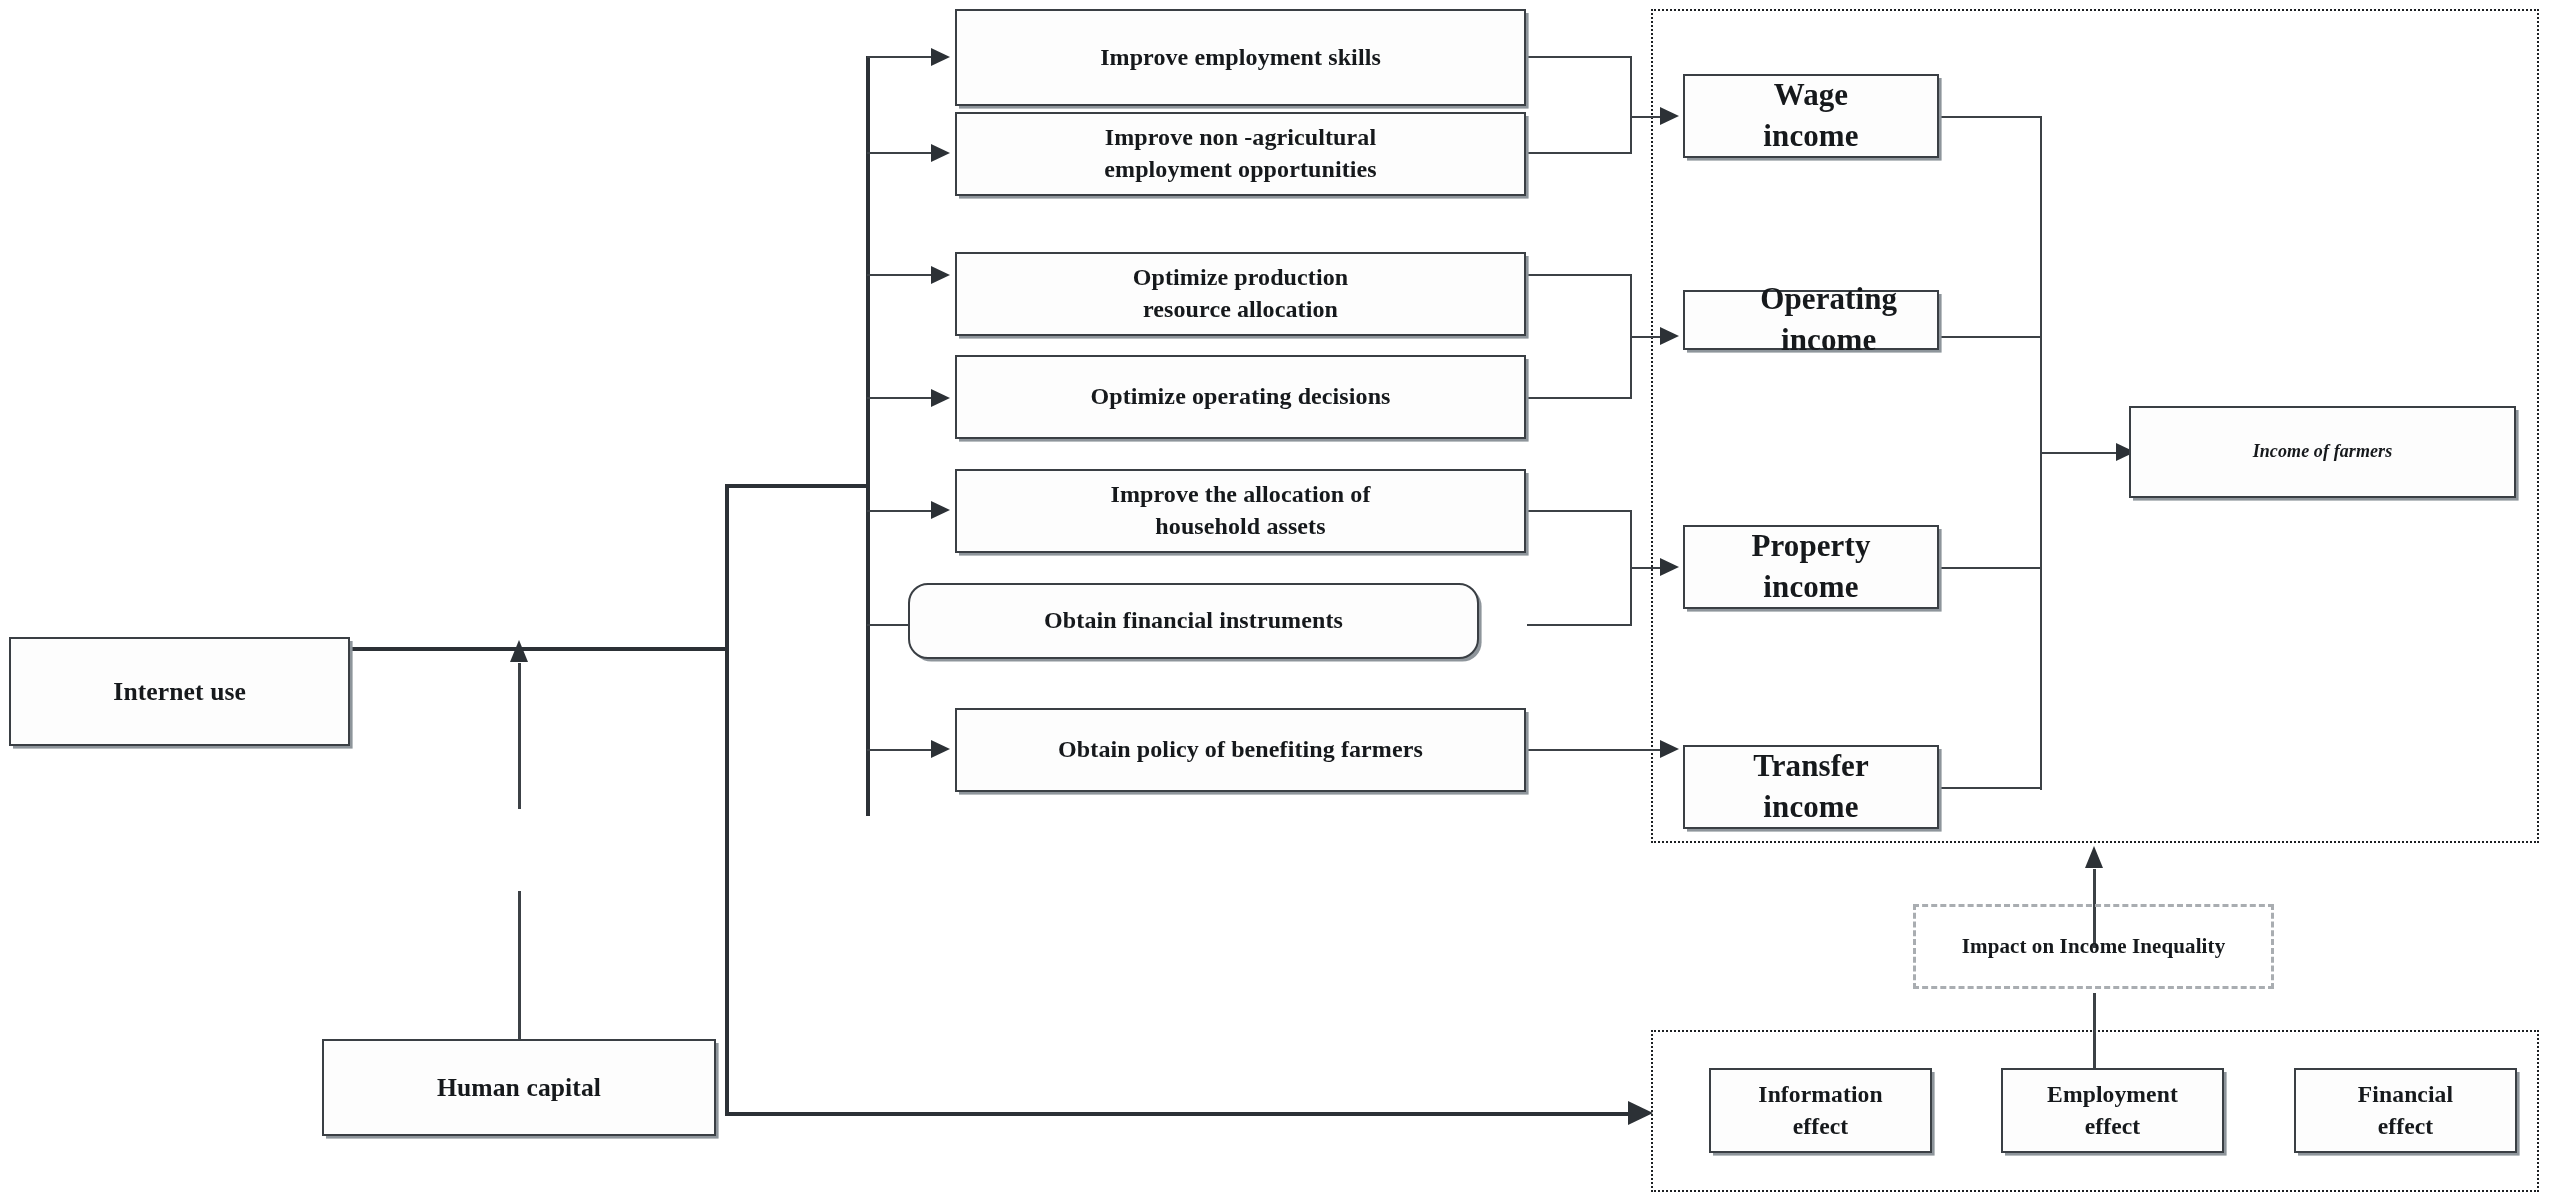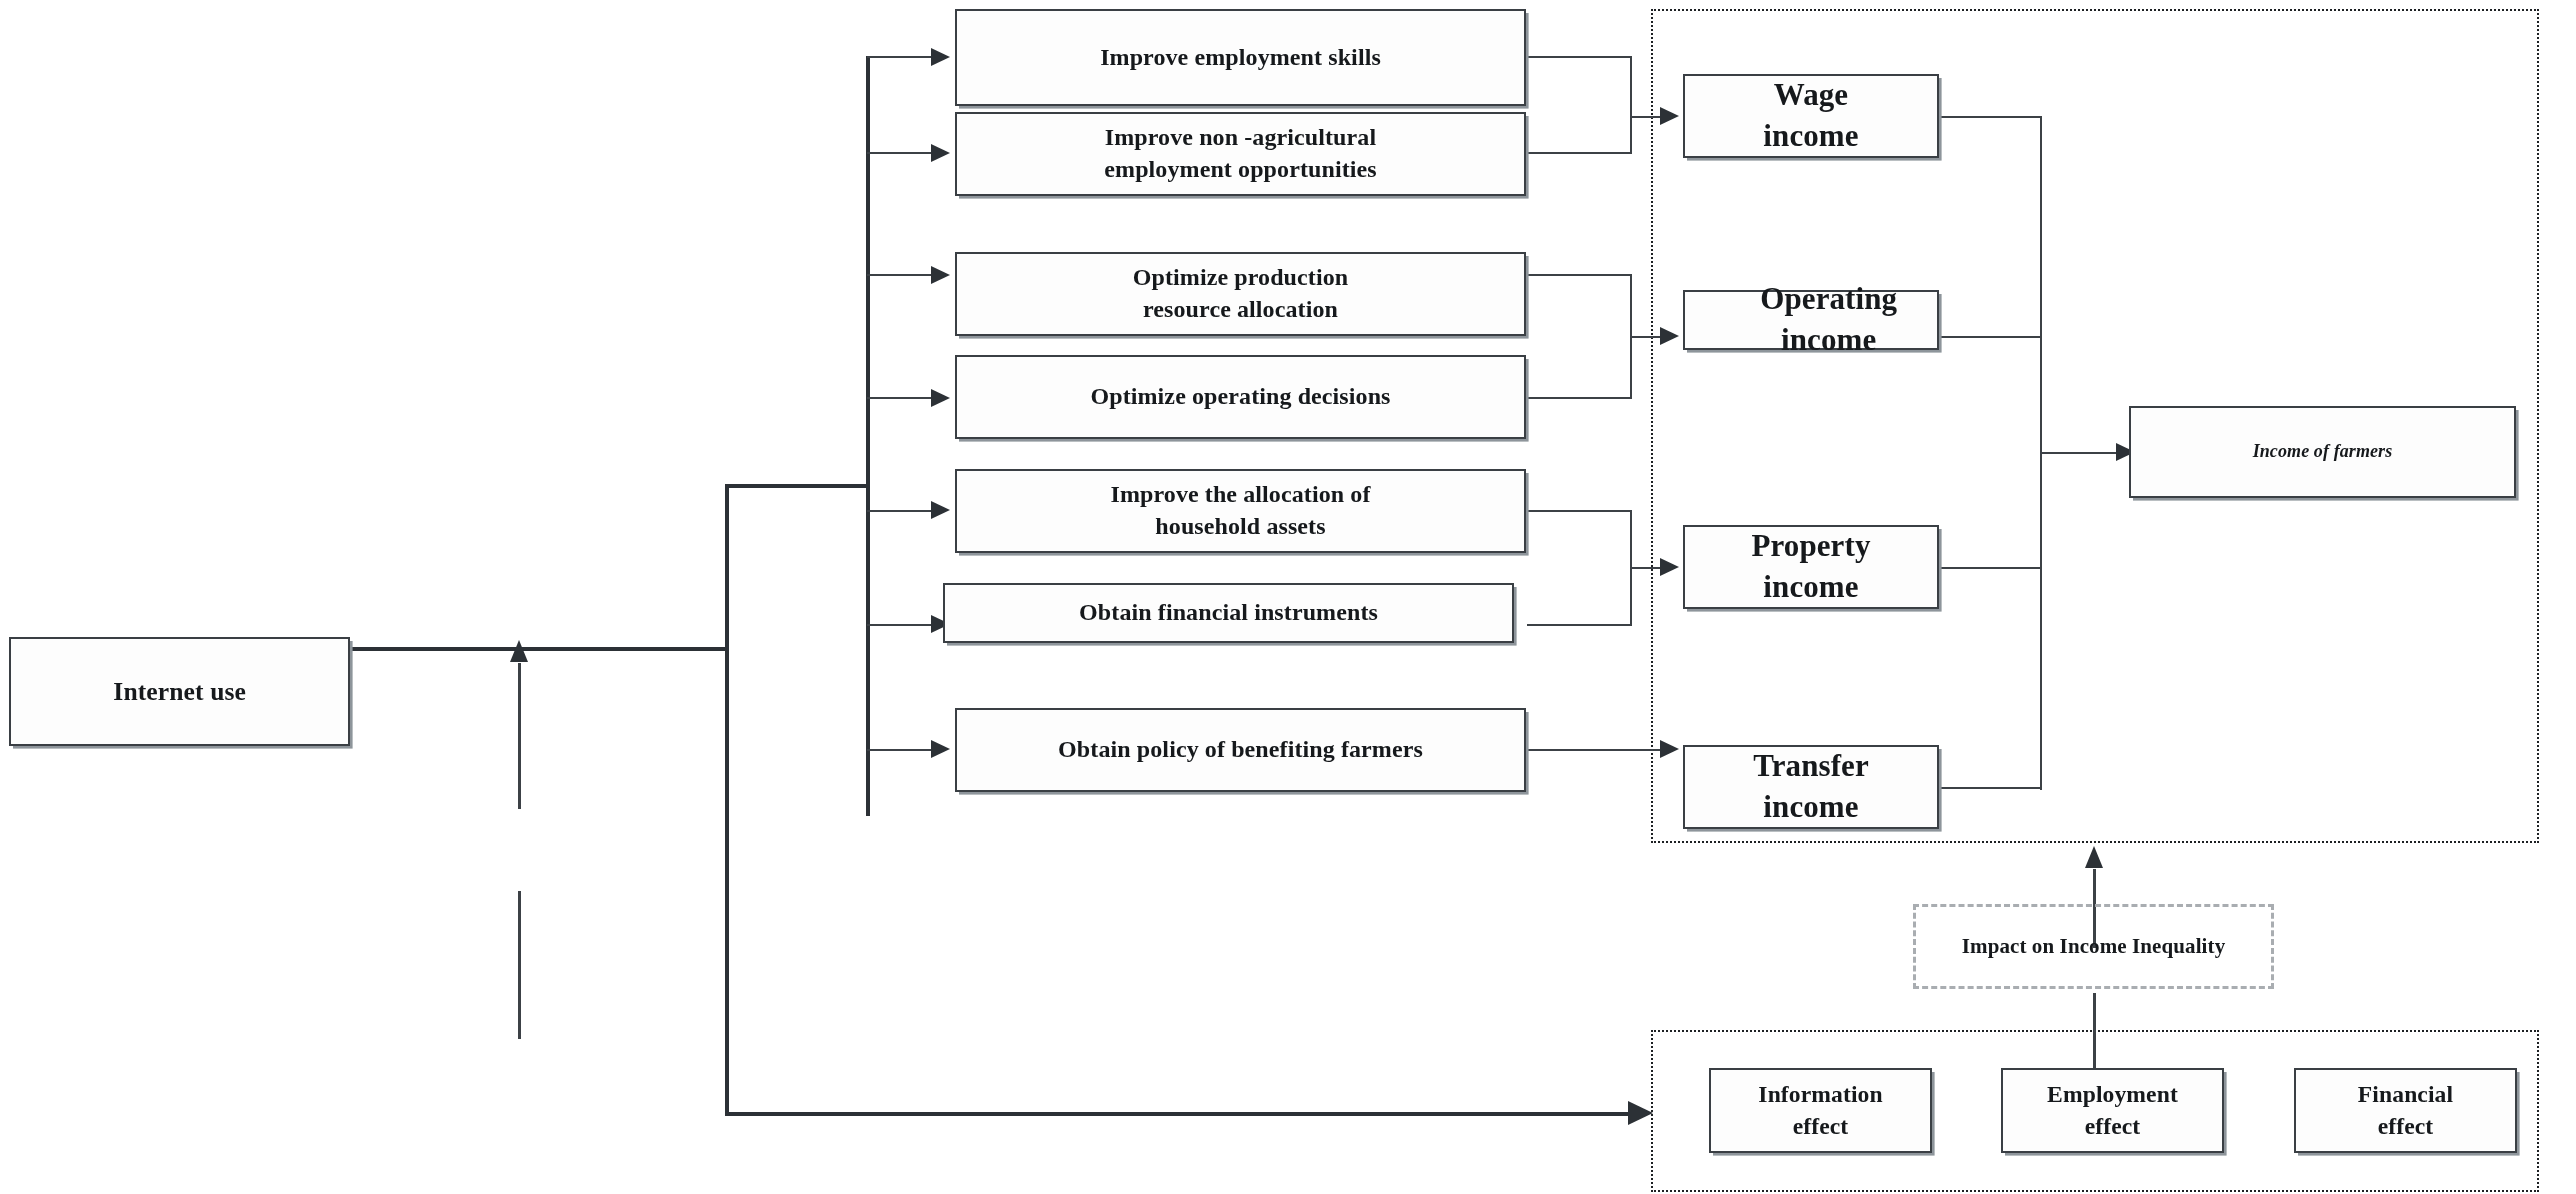--- a/index.html
+++ b/index.html
@@ -176,20 +176,23 @@
   <div class="stem" style="left:518px; top:891px; height:148px;"></div>
 
   <div class="stem" style="left:2093px; top:869px; height:79px;"></div>
   <div class="arrow up" style="left:2085px; top:846px;"></div>
   <div class="stem" style="left:2093px; top:993px; height:76px;"></div>
 
   <div class="node n-left" style="left:9.2px; top:593px; width:341px; height:109px;margin-top:44px;">
     <span class="lbl">Internet use</span>
   </div>
 
+  <div class="node n-left" style="left:322px; top:1039px; width:394px; height:97px;">
+    <span class="lbl">Human capital</span>
+  </div>
 
 
   <div class="mod-box" style="left:1913px; top:904px; width:361px; height:85px;">
     <span class="lbl">Impact on Income Inequality</span>
   </div>
 
   <div class="node n-med" style="left:955px; top:9.2px; width:571px; height:97px;justify-content:center;">
     <span class="lbl">Improve employment skills</span>
   </div>
 
@@ -205,21 +208,21 @@
 
   <div class="node n-med" style="left:955px; top:355px; width:571px; height:84px;">
     <span class="lbl">Optimize operating decisions</span>
   </div>
 
   <div class="node n-med" style="left:955px; top:469px; width:571px; height:84px;">
     <span class="lbl">Improve the allocation of
 household assets</span>
   </div>
 
-  <div class="node n-med" style="left:943px; top:583px; width:571px; height:60px;">
+  <div class="node n-med" style="left:908px; top:583px; width:571px; height:76px;border-radius:20px;">
     <span class="lbl">Obtain financial instruments</span>
   </div>
 
   <div class="node n-med" style="left:955px; top:708px; width:571px; height:84px;">
     <span class="lbl">Obtain policy of benefiting farmers</span>
   </div>
 
   <div class="node n-inc" style="left:1683px; top:74px; width:256px; height:84px;">
     <span class="lbl">Wage
 income</span>

